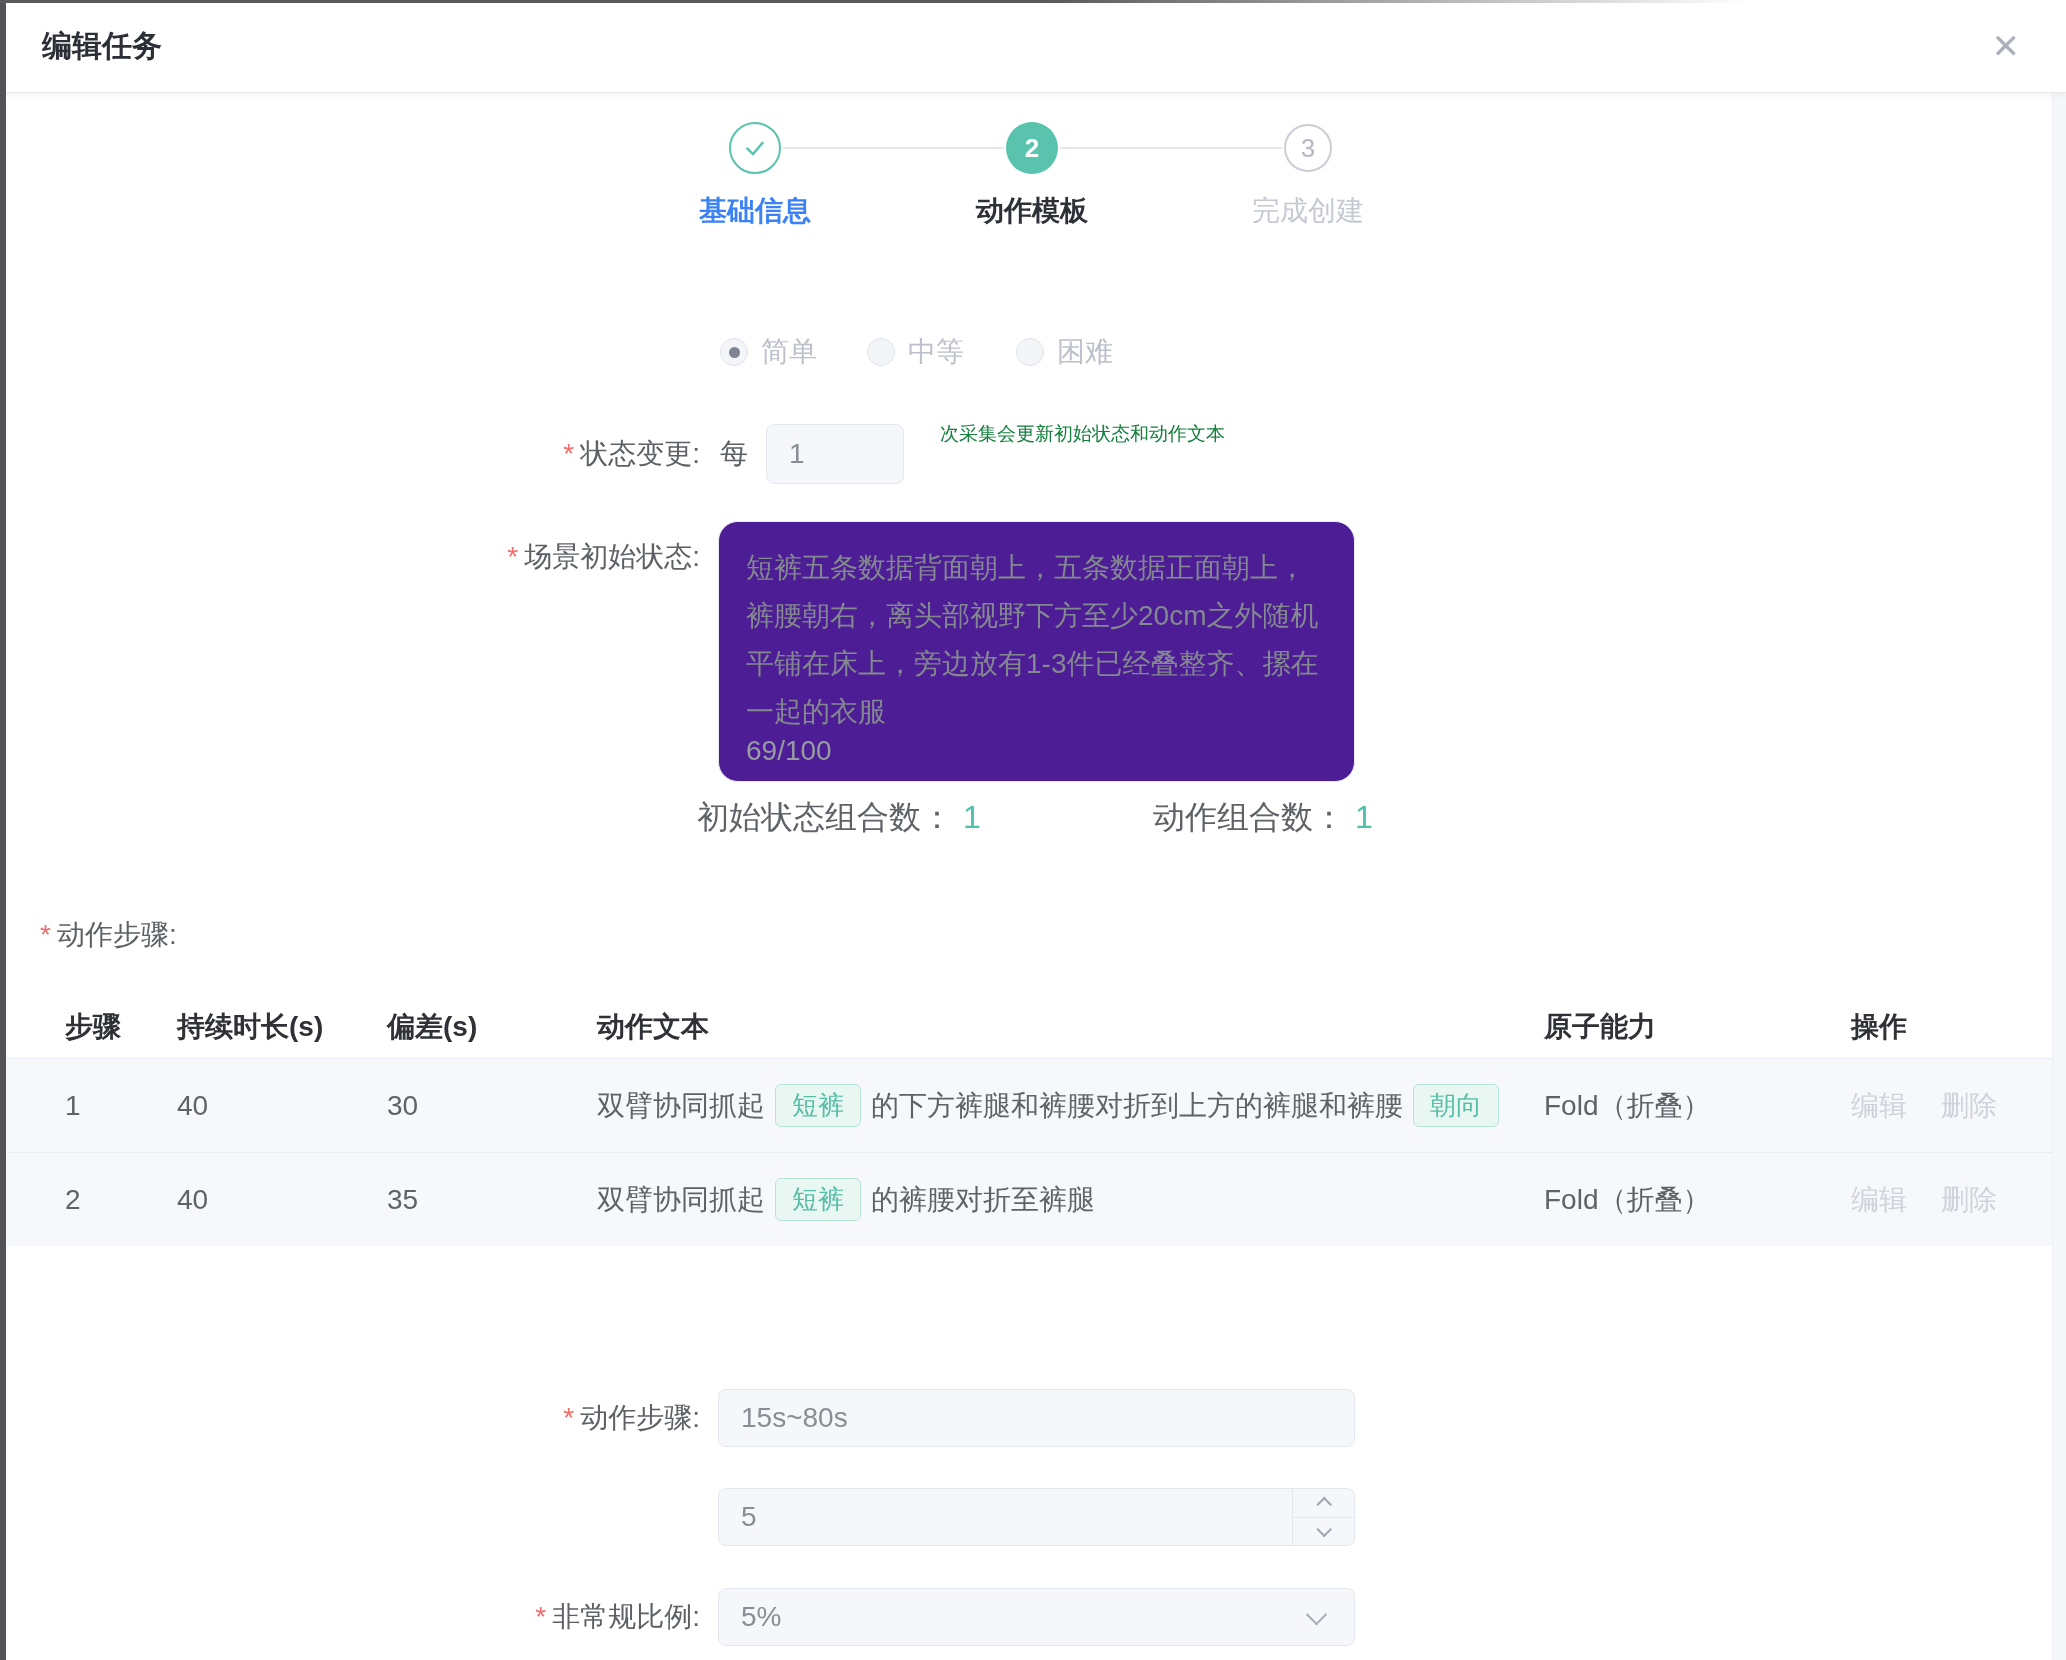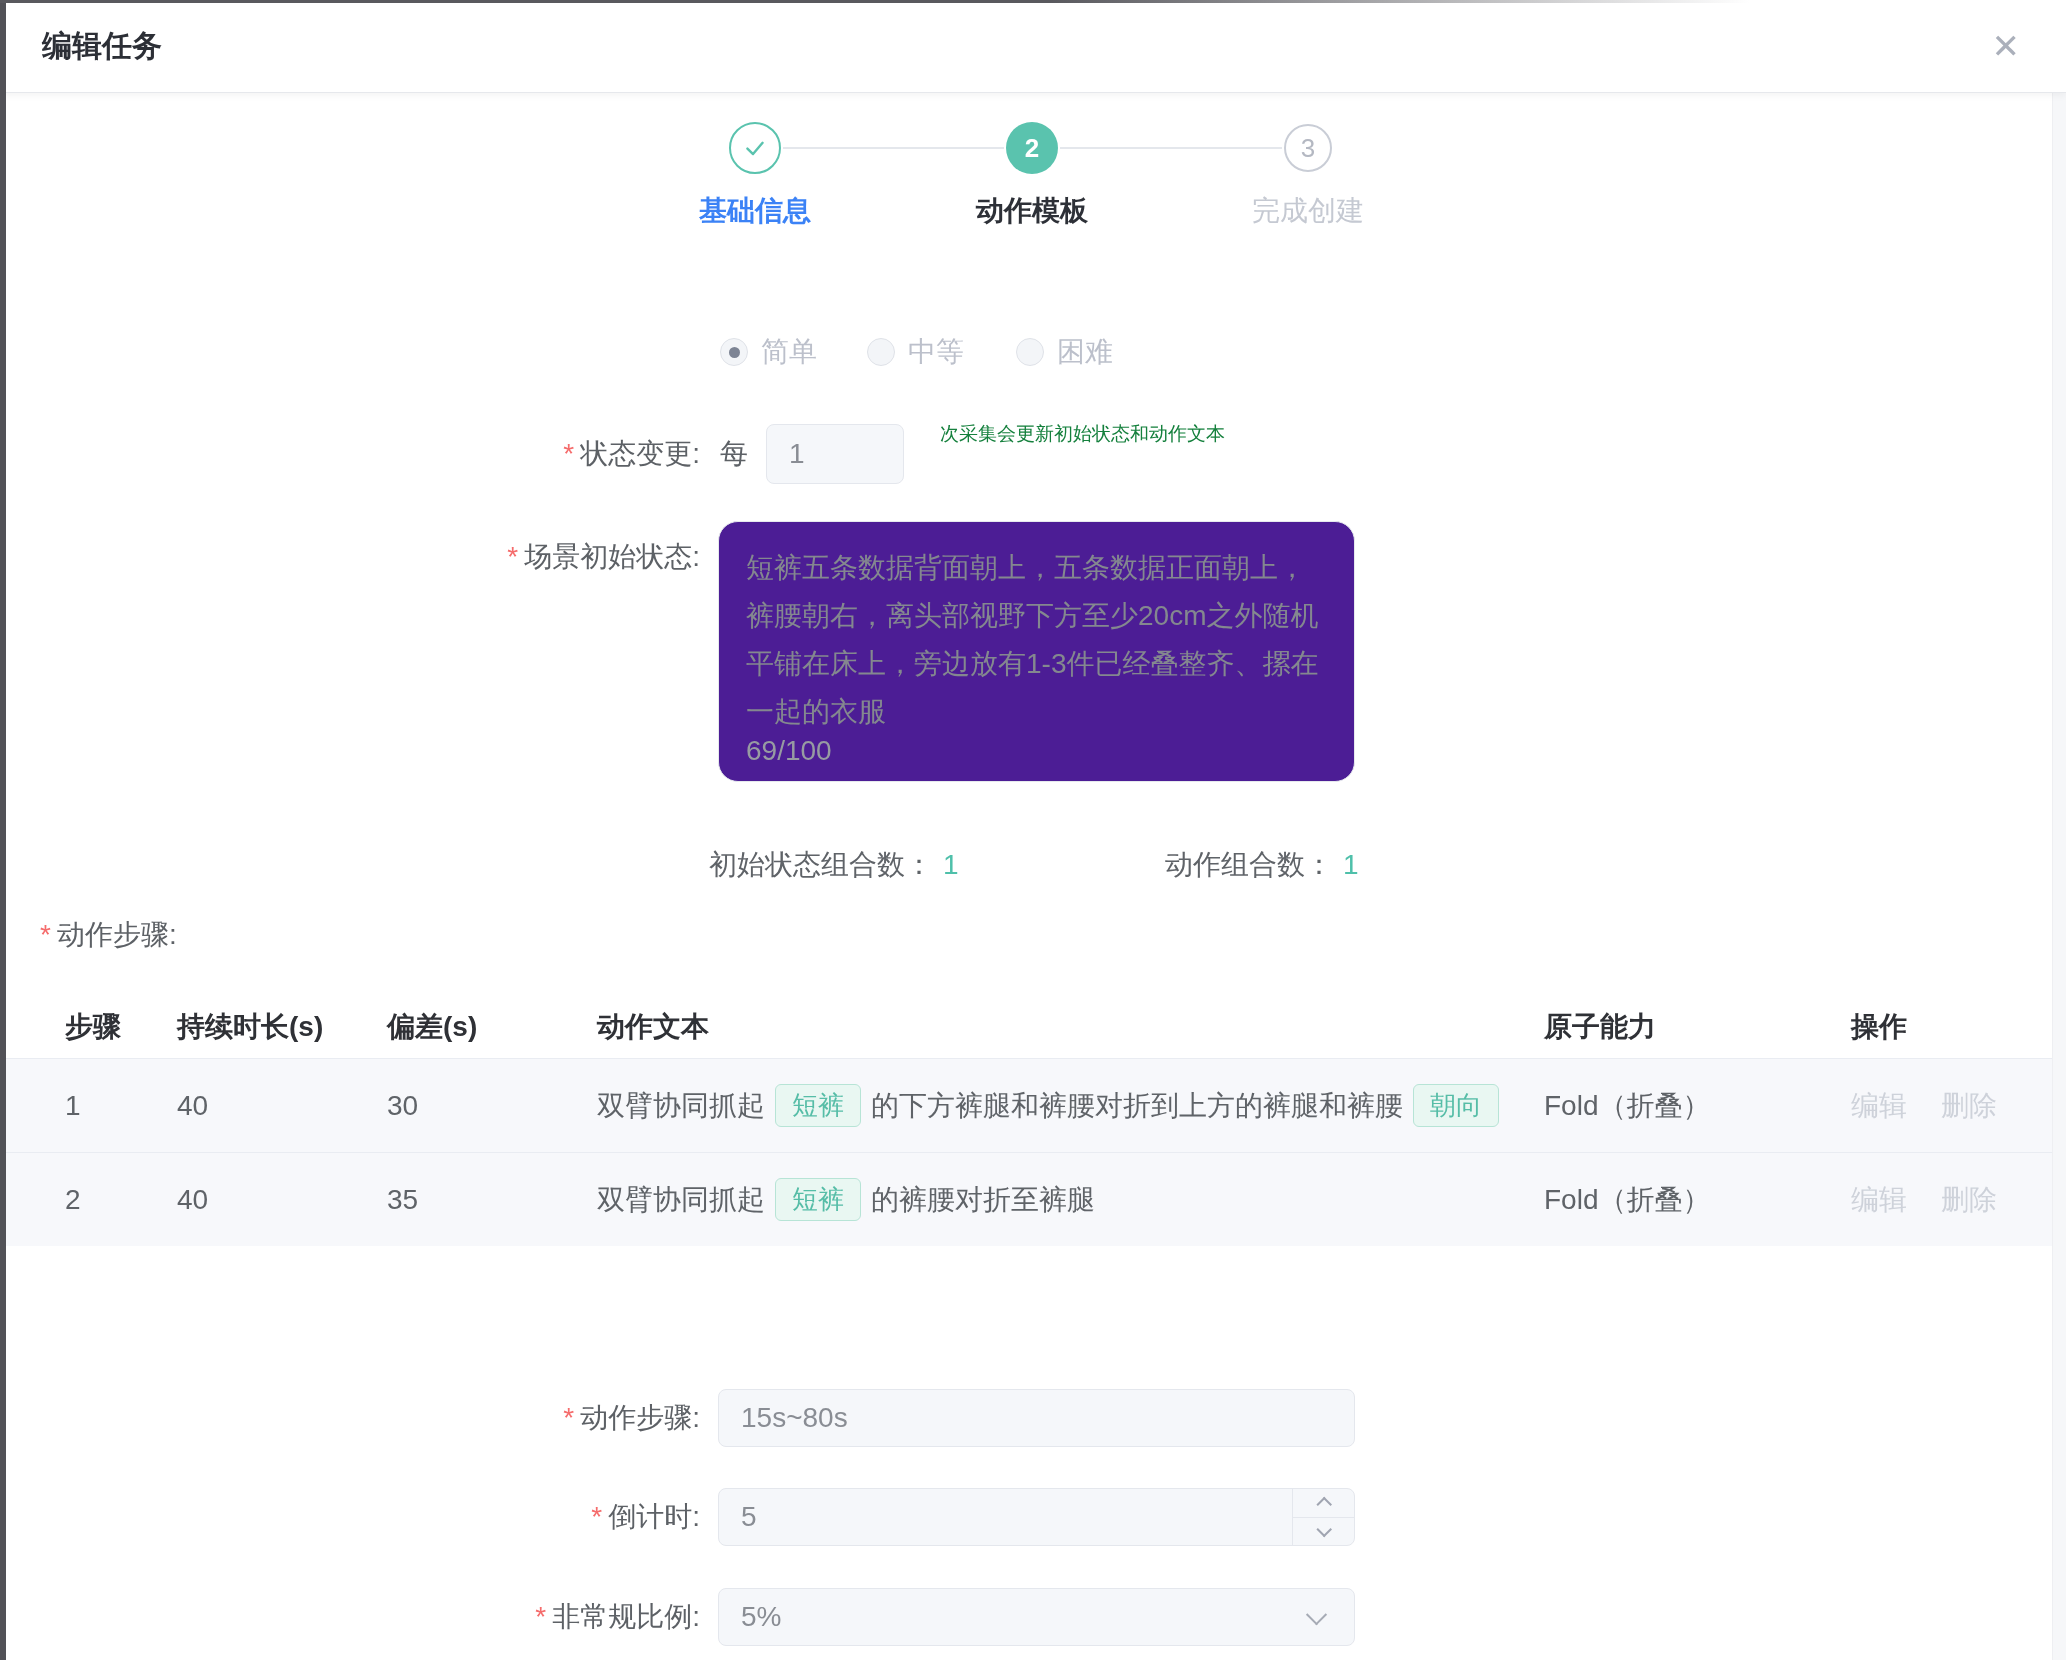--- a/index.html
+++ b/index.html
@@ -46,21 +46,21 @@
   .rdot{width:11px;height:11px;border-radius:50%;background:#7d8494;}
   .rtext{margin-left:13px;font-size:28px;color:#bcc0cb;}
 
   
   .ta{position:absolute;left:718px;top:521px;width:637px;height:261px;box-sizing:border-box;background:#4c1d95;
       border:1px solid #e6e9ee;border-radius:20px;}
   .ta .txt{position:absolute;left:27px;right:24px;top:22px;font-size:28px;line-height:48px;color:#84888f;}
   .ta .cnt{position:absolute;left:27px;bottom:14px;font-size:28px;color:#979ba2;}
 
   
-  .combo{position:absolute;top:846px;font-size:28px;color:#5f6368;margin-left:12px;}
+  .combo{position:absolute;top:796px;font-size:32px;color:#5f6368;}
   .combo .val{color:#4fc0aa;margin-left:10px;}
   .combo1{left:697px;}
   .combo2{left:1153px;}
 
   .steps-label{position:absolute;left:40px;top:916px;font-size:28px;color:#5d6166;}
 
   
   .thead{position:absolute;left:0;top:995px;width:2066px;height:63px;}
   .th{position:absolute;top:0;height:63px;line-height:63px;font-size:28px;font-weight:700;color:#2f3136;white-space:nowrap;}
   .trow{position:absolute;left:0;width:2066px;height:94px;background:#f7f8fb;box-sizing:border-box;border-top:1px solid #e9ecf2;}
@@ -204,23 +204,20 @@
   </div>
 
 
   <div class="flabel" style="top:1389px;line-height:58px;">
     <span class="star">*</span><span>动作步骤:</span>
   </div>
   <div class="ibox" style="left:718px;top:1389px;width:637px;height:58px;">
     <span>15s~80s</span>
   </div>
 
-  <div class="flabel" style="top:1488px;line-height:58px;">
-    <span class="star">*</span><span>倒计时:</span>
-  </div>
   <div class="ibox" style="left:718px;top:1488px;width:637px;height:58px;">
     <span>5</span>
     <div class="spin">
       <div class="half top">
           <span class="chev up"></span>
         </div>
       <div class="half">
           <span class="chev down"></span>
         </div>
     </div>

